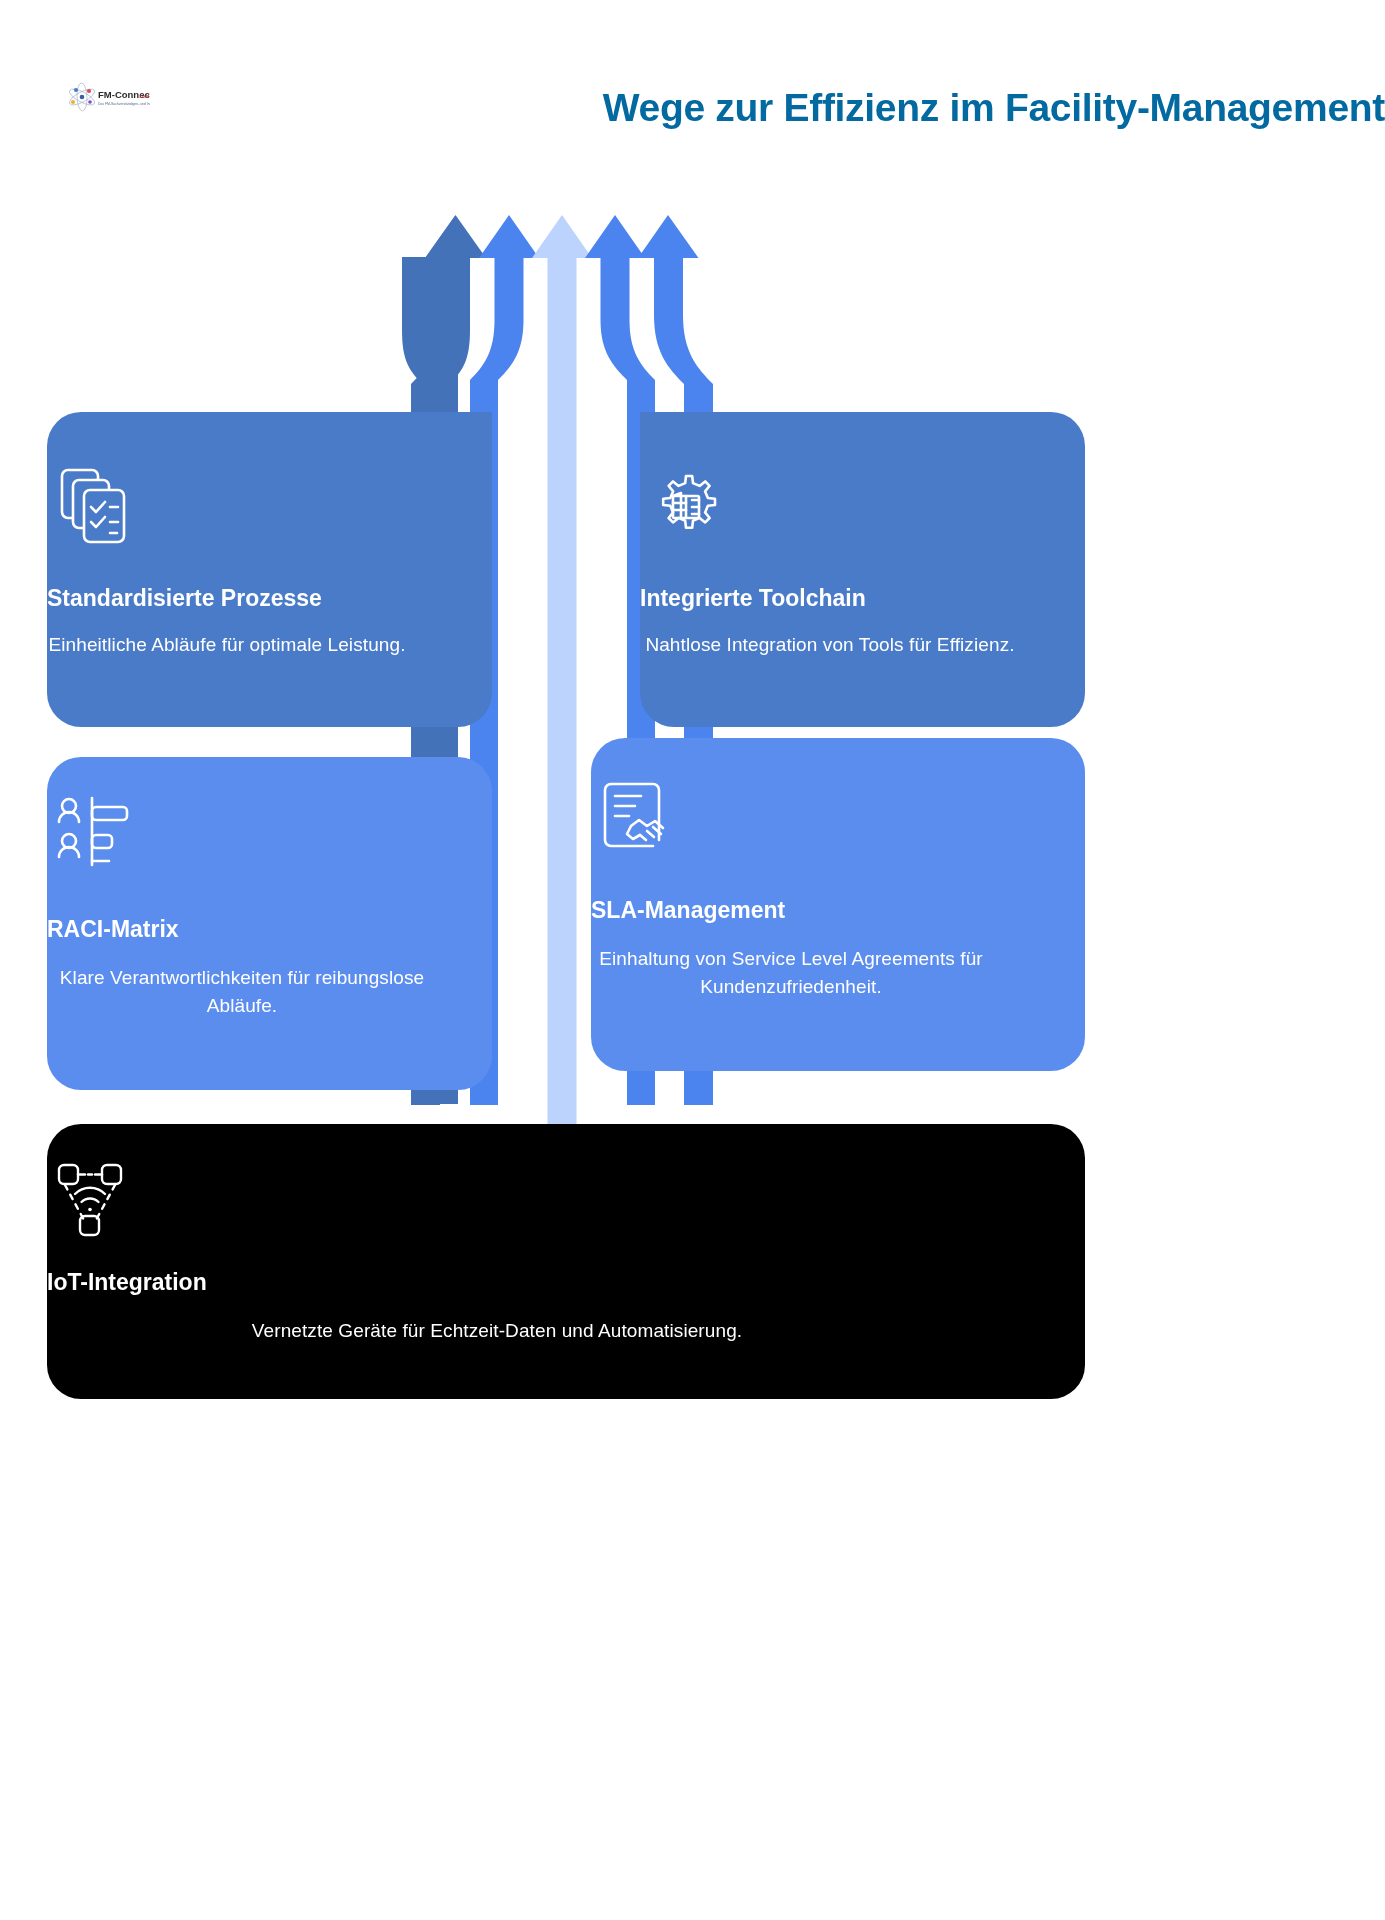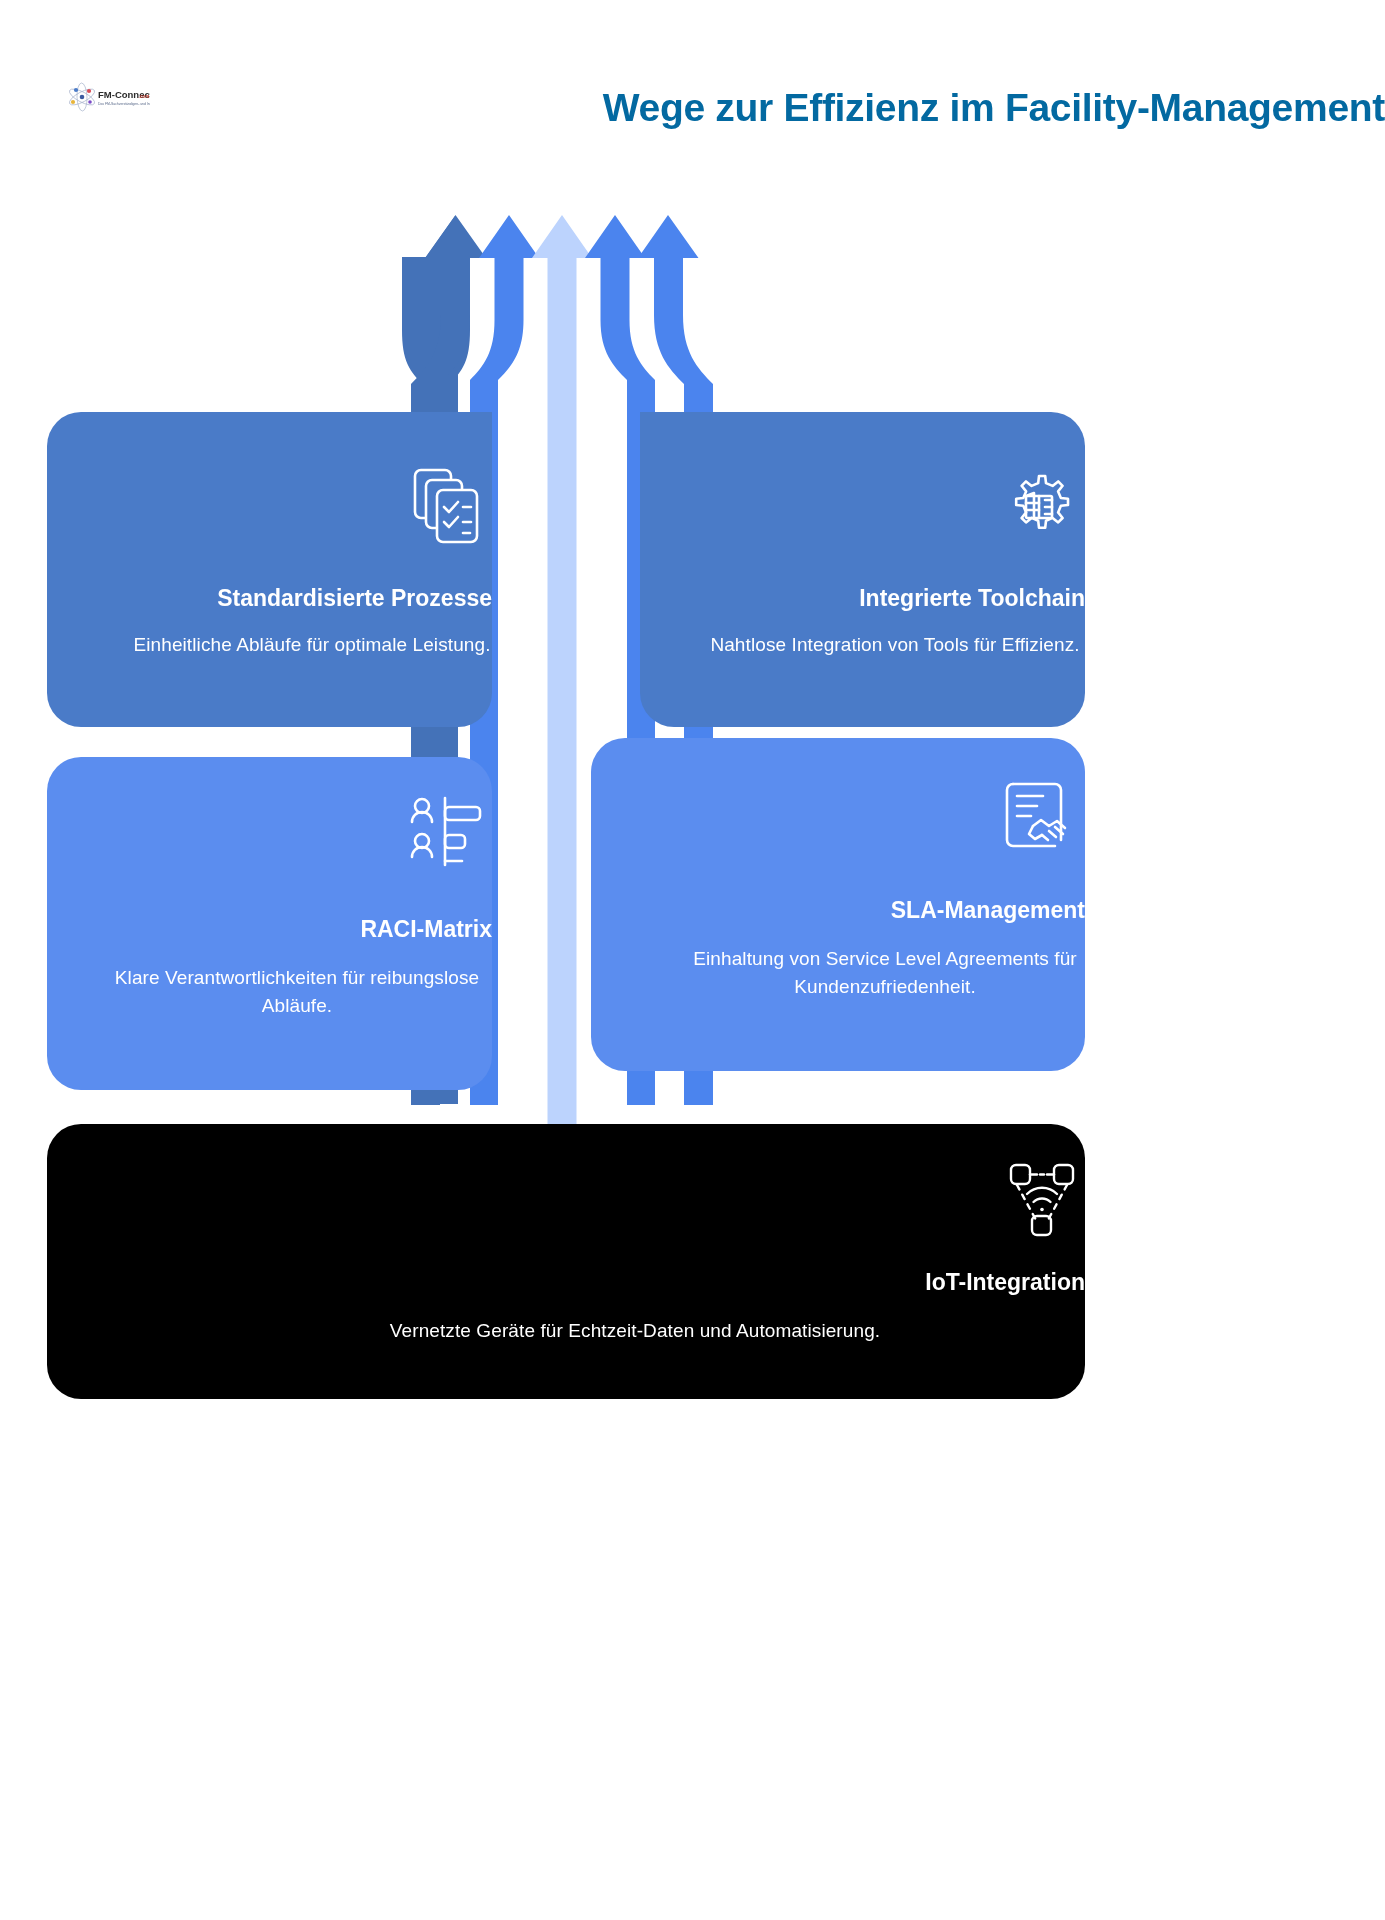--- a/index.html
+++ b/index.html
@@ -49,21 +49,21 @@
     pointer-events: none;
   }
 
   
   .card {
     position: absolute;
     border-radius: 34px;
     color: #ffffff;
     display: flex;
     flex-direction: column;
-    align-items: flex-end;
+    align-items: flex-start;
     overflow: hidden;
   }
   .card-icon {
     display: block;
   }
   .card-title {
     font-size: 23px;
     font-weight: 700;
     text-align: center;
     line-height: 1.25;

